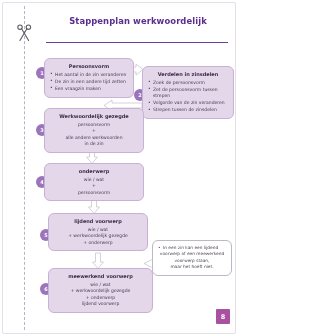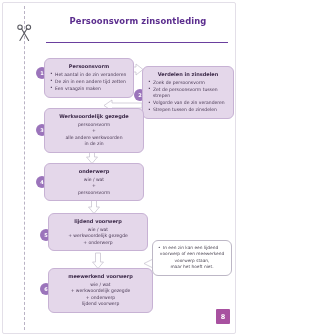--- a/index.html
+++ b/index.html
@@ -204,21 +204,21 @@
   <div class="cut-line"></div>
   <div class="scissors">
     <svg viewBox="0 0 17 19" width="17" height="19" fill="none" stroke="currentColor" stroke-width="1.1">
       <circle cx="4" cy="3.2" r="2.2"></circle>
       <circle cx="12.4" cy="3.2" r="2.2"></circle>
       <path d="M5.6 4.8 L12.6 16.5" stroke-linecap="round"></path>
       <path d="M10.9 4.8 L3.9 16.5" stroke-linecap="round"></path>
     </svg>
   </div>
 
-  <div class="title">Persoonsvorm zinsontleding</div>
+  <div class="title">Stappenplan werkwoordelijk</div>
   <div class="title-rule"></div>
 
   <div class="step" id="step-1">1</div>
   <div class="step" id="step-2">2</div>
   <div class="step" id="step-3">3</div>
   <div class="step" id="step-4">4</div>
   <div class="step" id="step-5">5</div>
   <div class="step" id="step-6">6</div>
 
   <div class="arrow" id="arrow-1-2">

